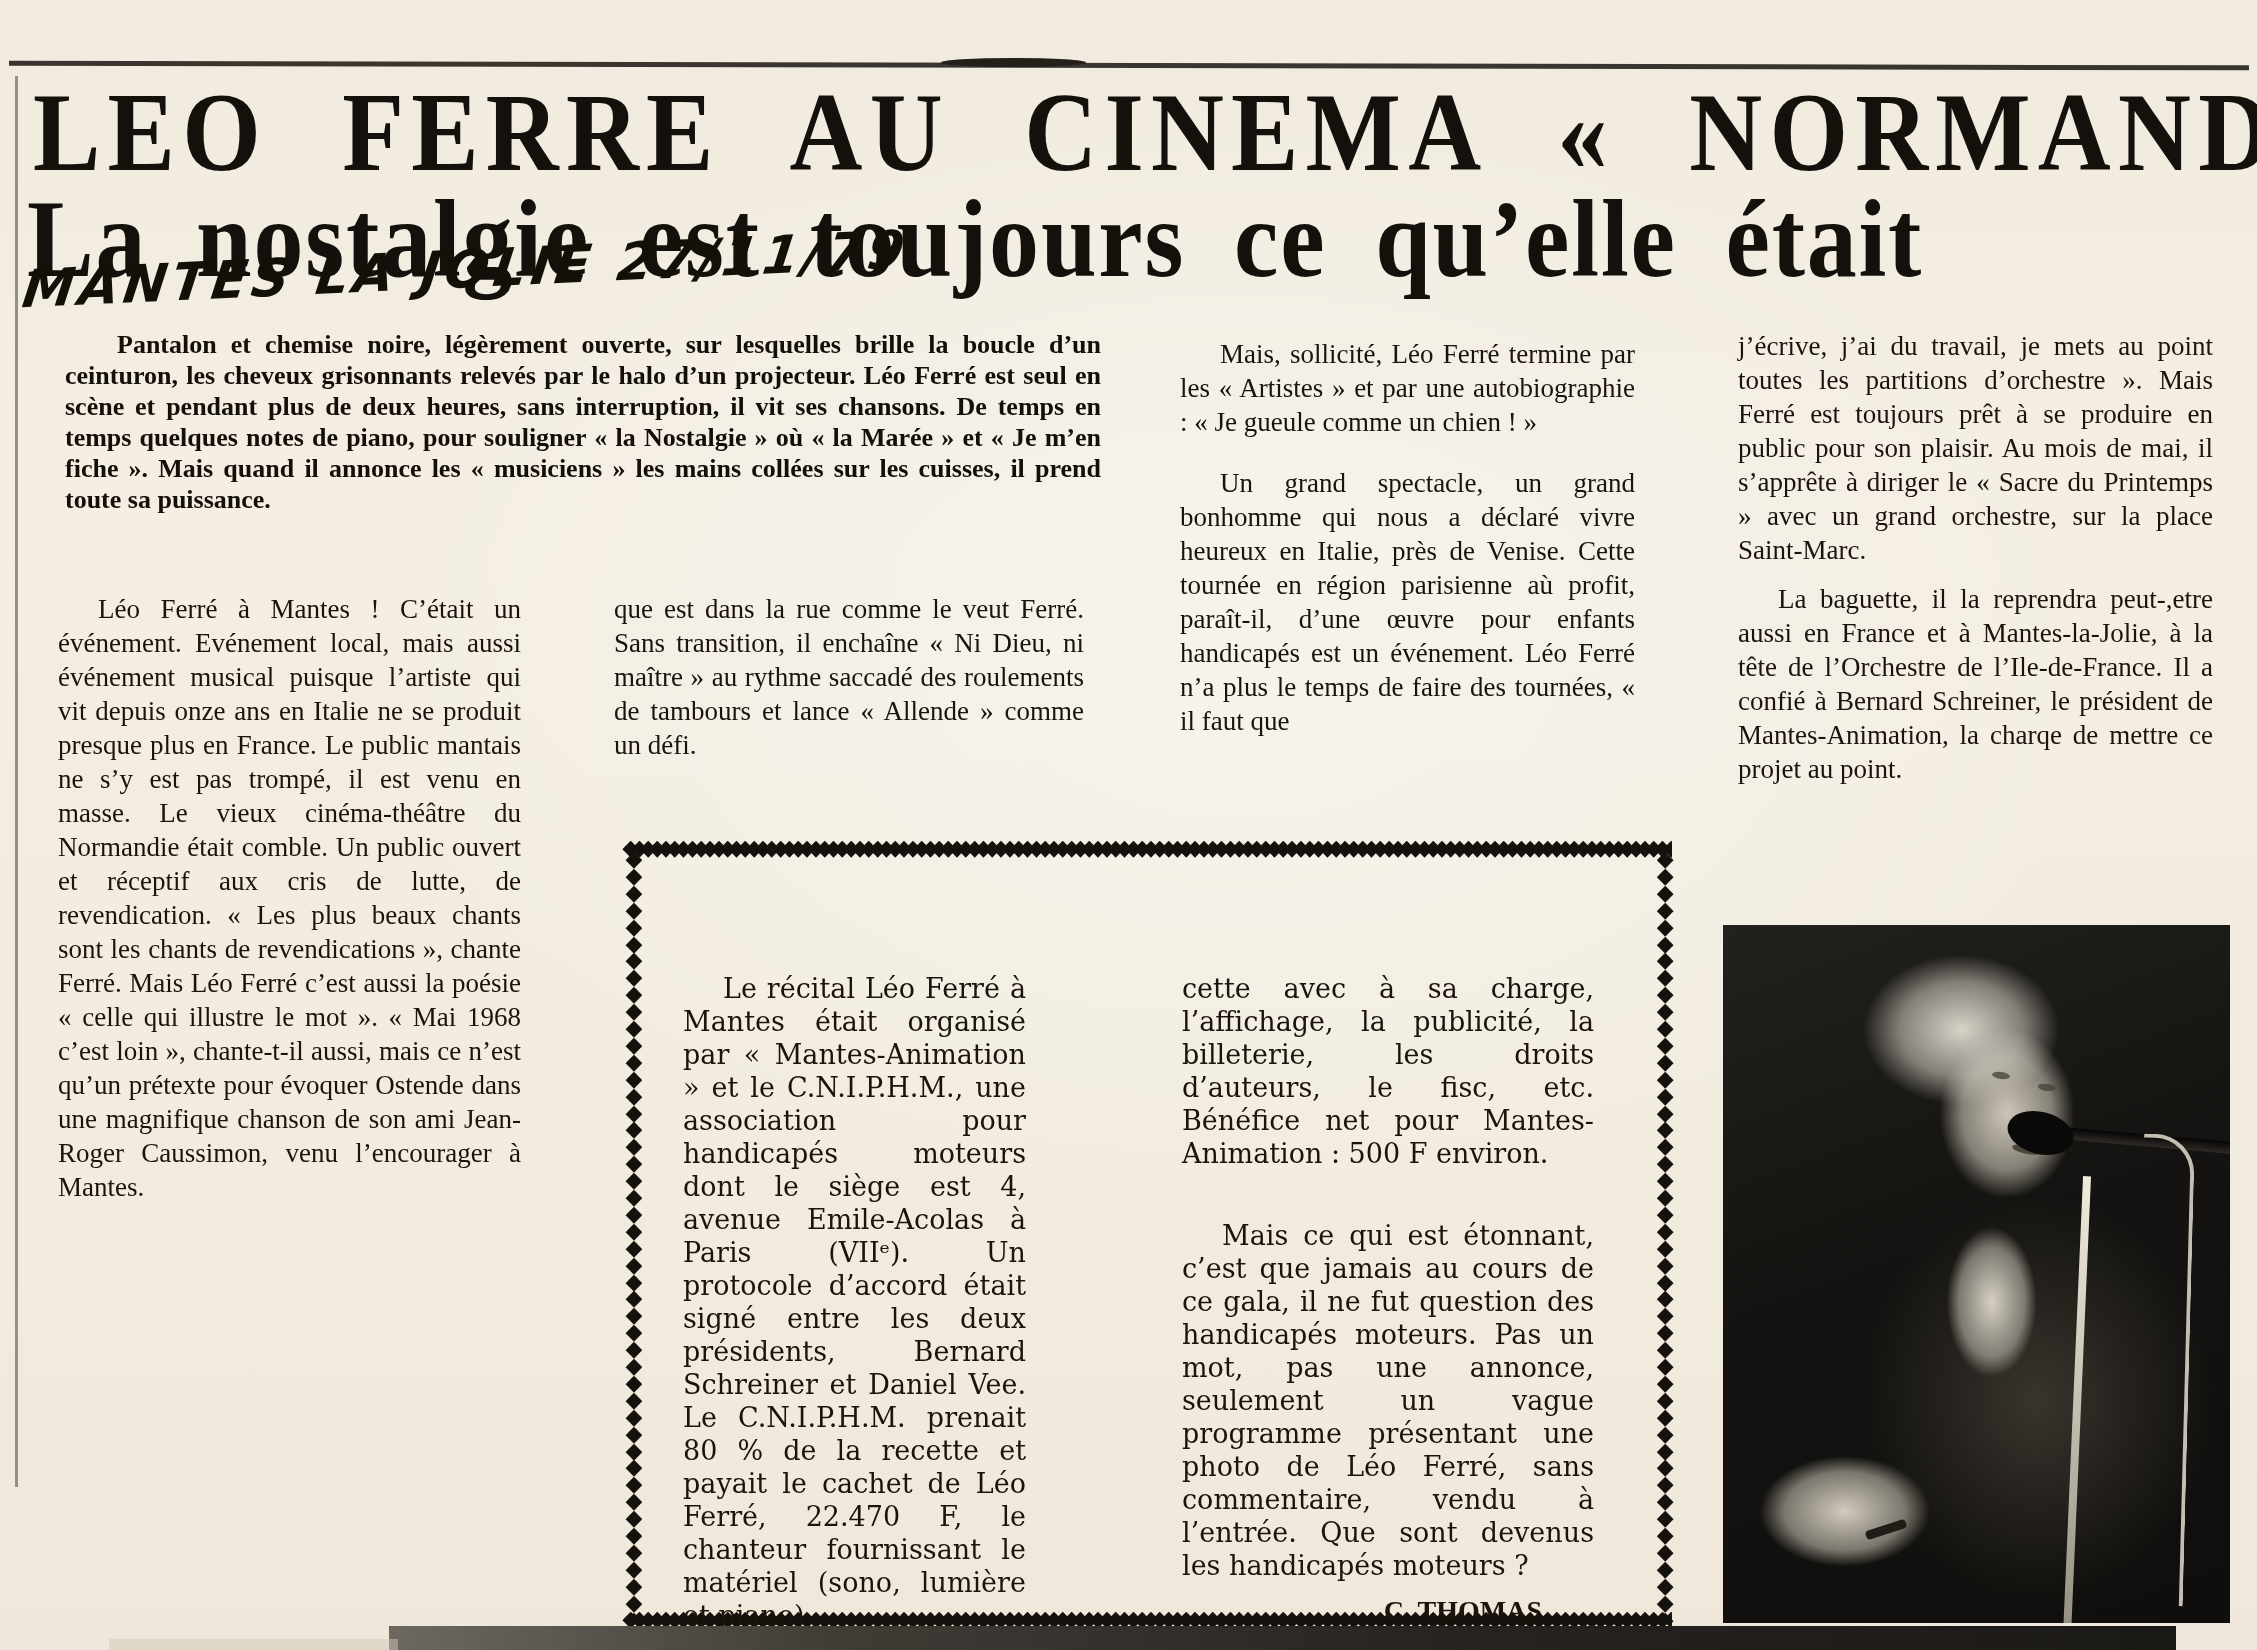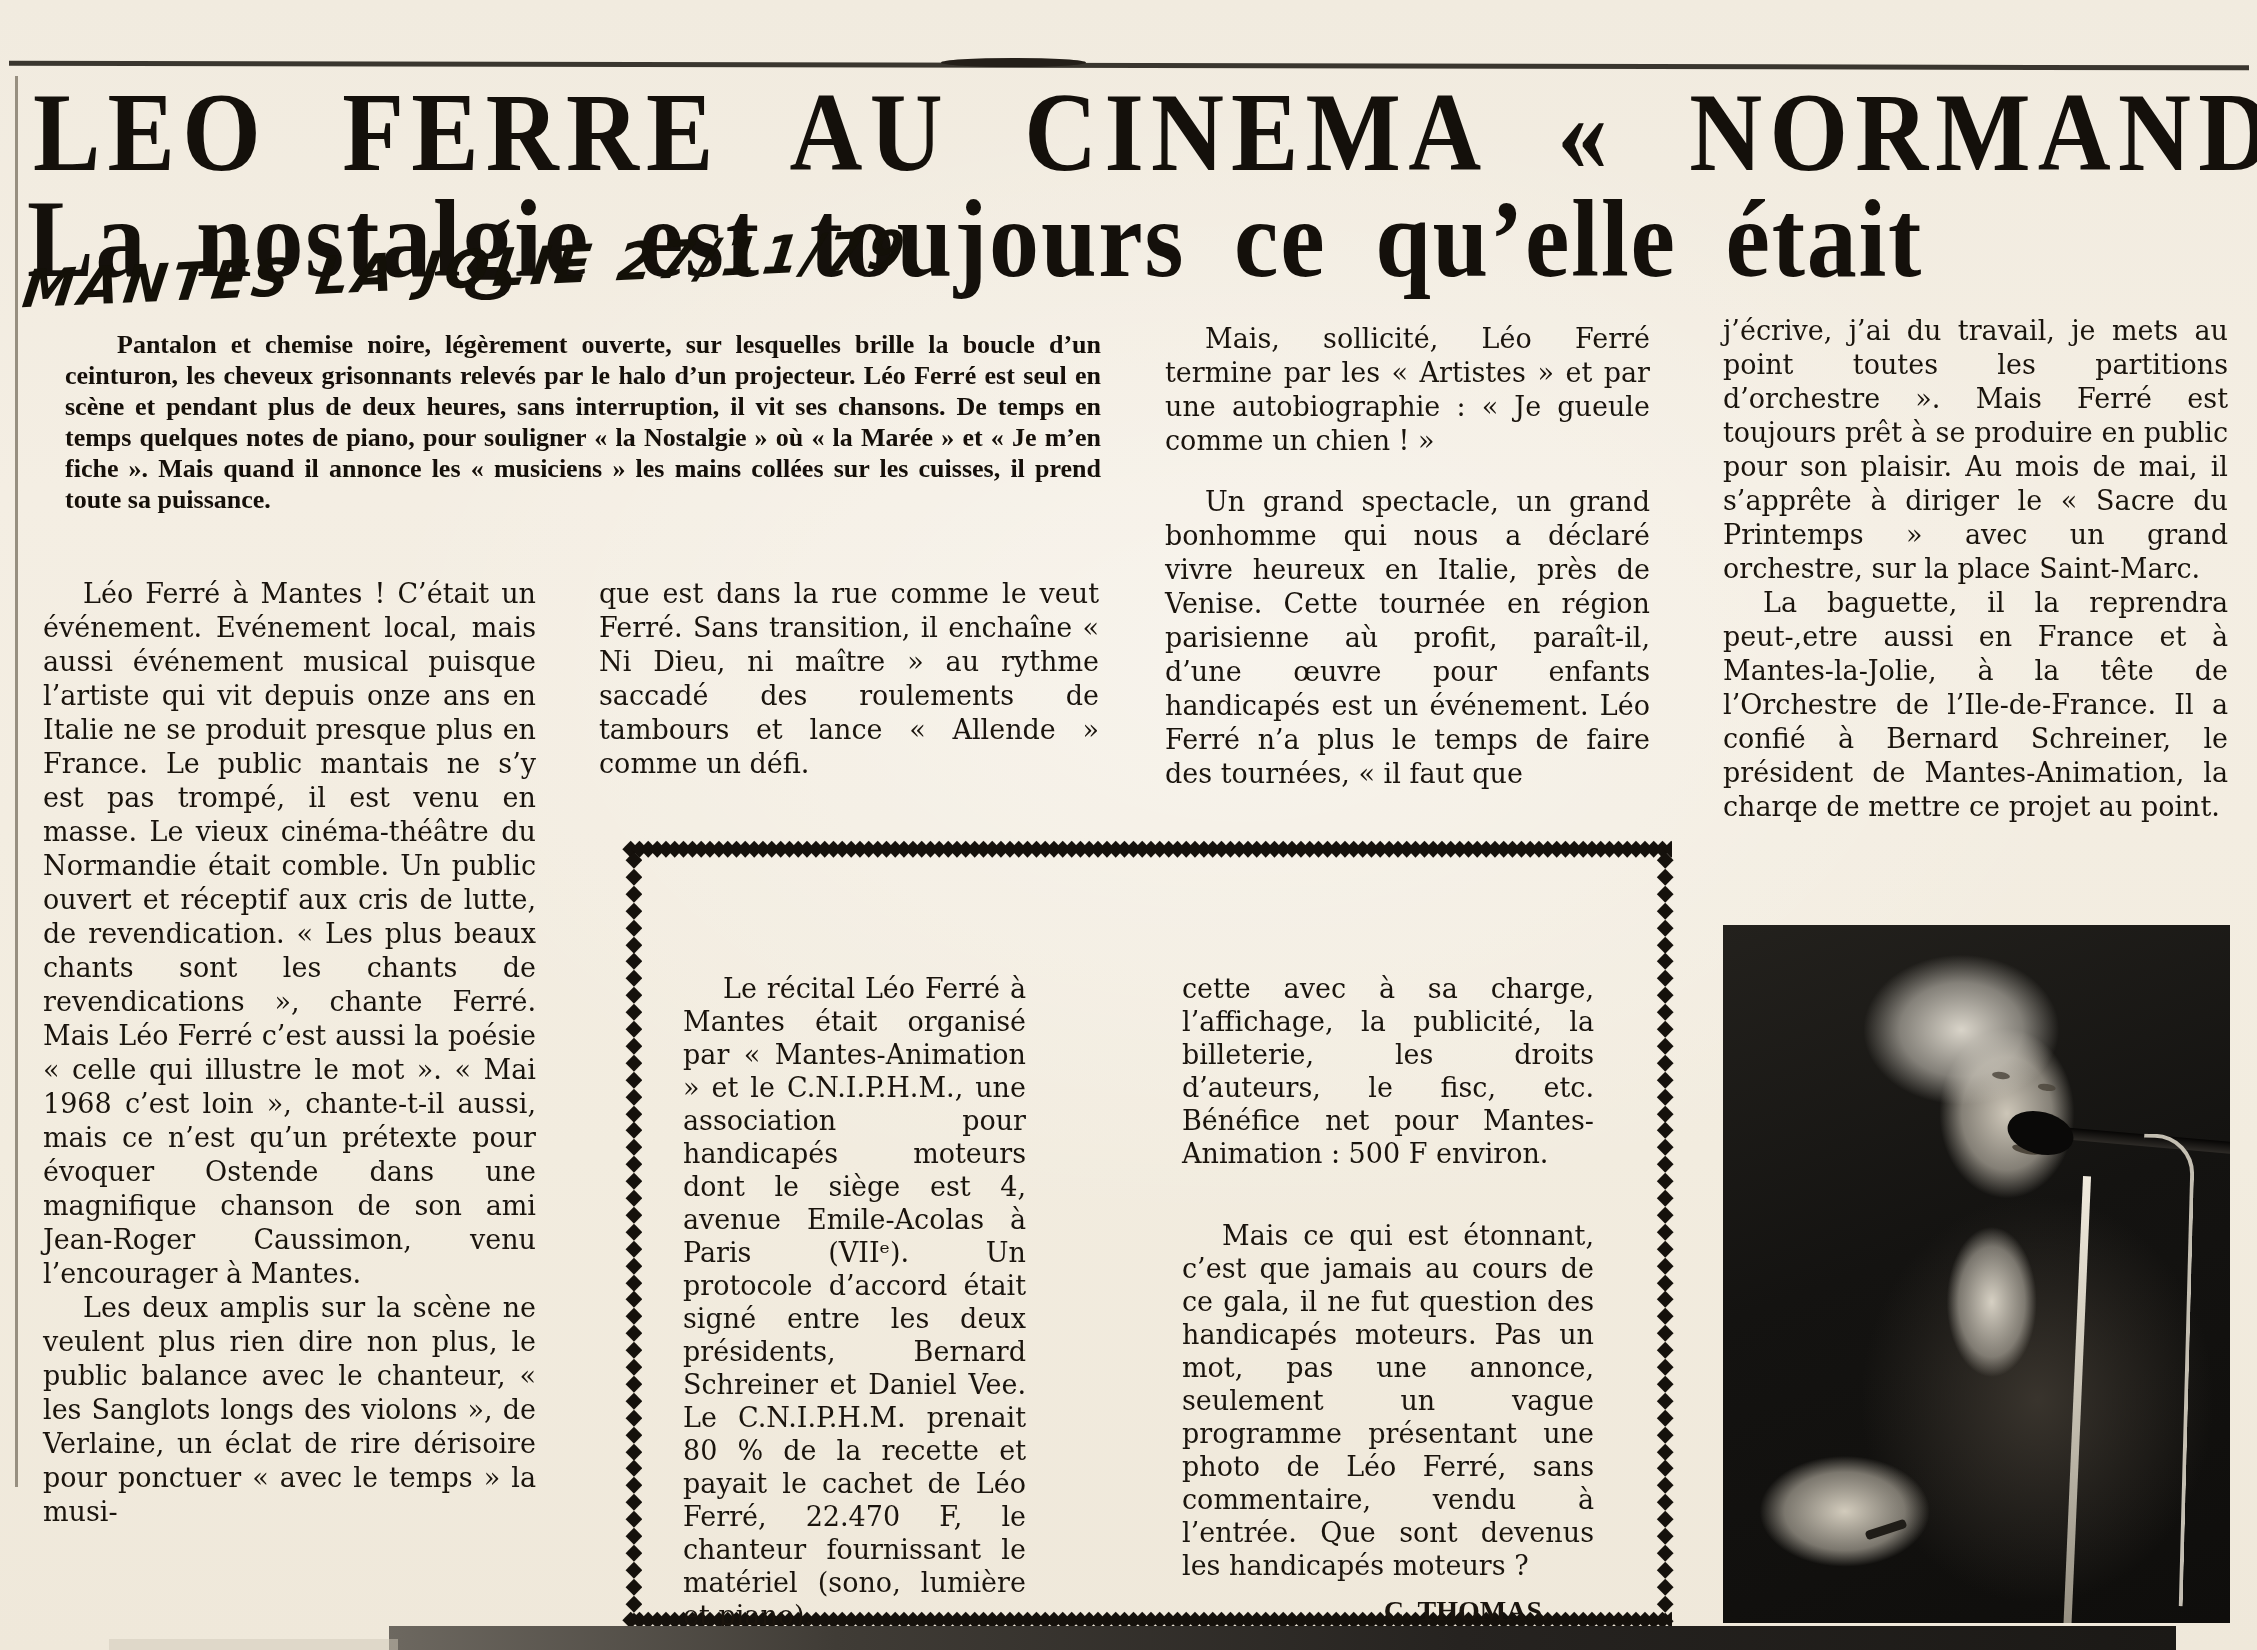--- a/index.html
+++ b/index.html
@@ -45,21 +45,21 @@
   }
 
   .lead{
     position:absolute;left:65px;top:329px;width:1036px;
     font-family:"Liberation Serif","DejaVu Serif",serif;
     font-weight:bold;font-size:26px;line-height:31px;
     text-align:justify;text-indent:52px;color:#150f09;
   }
 
   .col{position:absolute;font-size:27px;line-height:34px;text-align:justify;color:#1a140d;}
-  .col p{margin:0;text-indent:40px;}
+  .col p{margin:15px;text-indent:40px;font-family:Liberation Serif, serif;}
   .col p.gap{margin-top:27px;}
   .col1{left:43px;top:577px;width:493px;}
   .col2{left:599px;top:577px;width:500px;}
   .col3{left:1165px;top:322px;width:485px;}
   .col4{left:1723px;top:314px;width:505px;}
 
   
   .box{
     position:absolute;left:624px;top:844px;width:1046px;height:782px;
   }
@@ -122,21 +122,20 @@
   <div class="edge-left"></div>
 
   <div class="kicker">LEO FERRE AU CINEMA « NORMANDIE »</div>
   <div class="subhead">La nostalgie est toujours ce qu’elle était</div>
   <div class="handwriting">MANTES LA JOLIE 27/11/79</div>
 
   <div class="lead">Pantalon et chemise noire, légèrement ouverte, sur lesquelles brille la boucle d’un ceinturon, les cheveux grisonnants relevés par le halo d’un projecteur. Léo Ferré est seul en scène et pendant plus de deux heures, sans interruption, il vit ses chansons. De temps en temps quelques notes de piano, pour souligner « la Nostalgie » où « la Marée » et « Je m’en fiche ». Mais quand il annonce les « musiciens » les mains collées sur les cuisses, il prend toute sa puissance.</div>
 
   <div class="col col1">
     <p>Léo Ferré à Mantes ! C’était un événement. Evénement local, mais aussi événement musical puisque l’artiste qui vit depuis onze ans en Italie ne se produit presque plus en France. Le public mantais ne s’y est pas trompé, il est venu en masse. Le vieux cinéma-théâtre du Normandie était comble. Un public ouvert et réceptif aux cris de lutte, de revendication. « Les plus beaux chants sont les chants de revendications », chante Ferré. Mais Léo Ferré c’est aussi la poésie « celle qui illustre le mot ». « Mai 1968 c’est loin », chante-t-il aussi, mais ce n’est qu’un prétexte pour évoquer Ostende dans une magnifique chanson de son ami Jean-Roger Caussimon, venu l’encourager à Mantes.</p>
-    <p>Les deux amplis sur la scène ne veulent plus rien dire non plus, le public balance avec le chanteur, « les Sanglots longs des violons », de Verlaine, un éclat de rire dérisoire pour ponctuer « avec le temps » la musi-</p>
   </div>
 
   <div class="col col2">
     <p style="text-indent:0">que est dans la rue comme le veut Ferré. Sans transition, il enchaîne « Ni Dieu, ni maître » au rythme saccadé des roulements de tambours et lance « Allende » comme un défi.</p>
   </div>
 
   <div class="col col3">
     <p>Mais, sollicité, Léo Ferré termine par les « Artistes » et par une autobiographie : « Je gueule comme un chien ! »</p>
     <p class="gap">Un grand spectacle, un grand bonhomme qui nous a déclaré vivre heureux en Italie, près de Venise. Cette tournée en région parisienne aù profit, paraît-il, d’une œuvre pour enfants handicapés est un événement. Léo Ferré n’a plus le temps de faire des tournées, « il faut que</p>
   </div>

